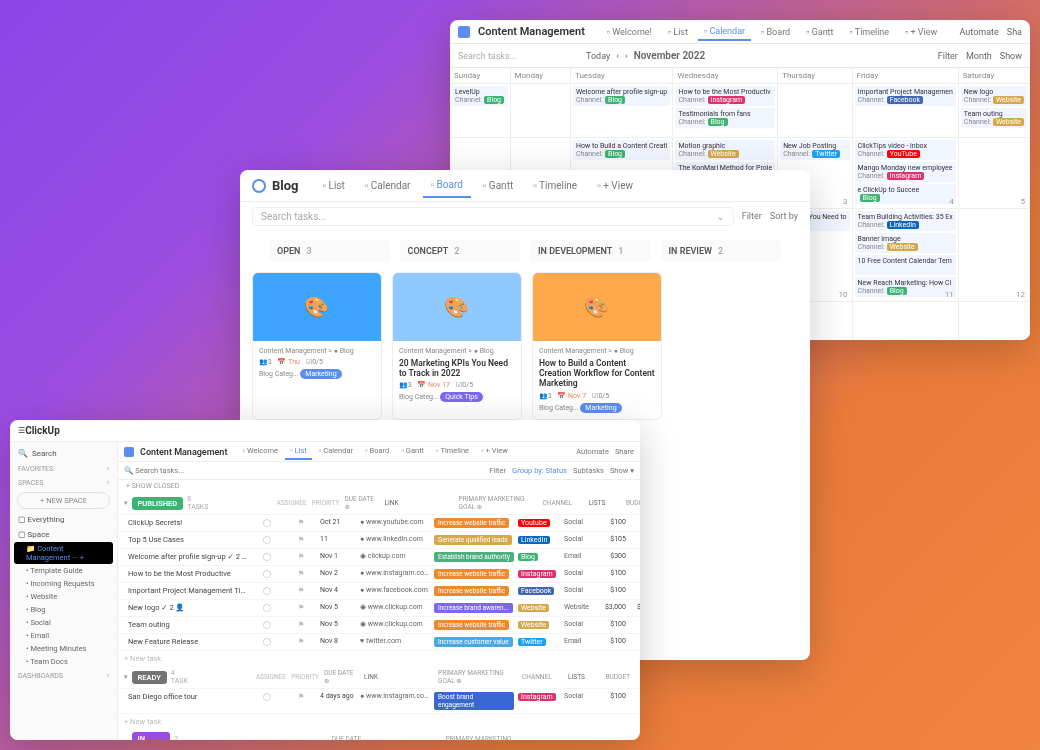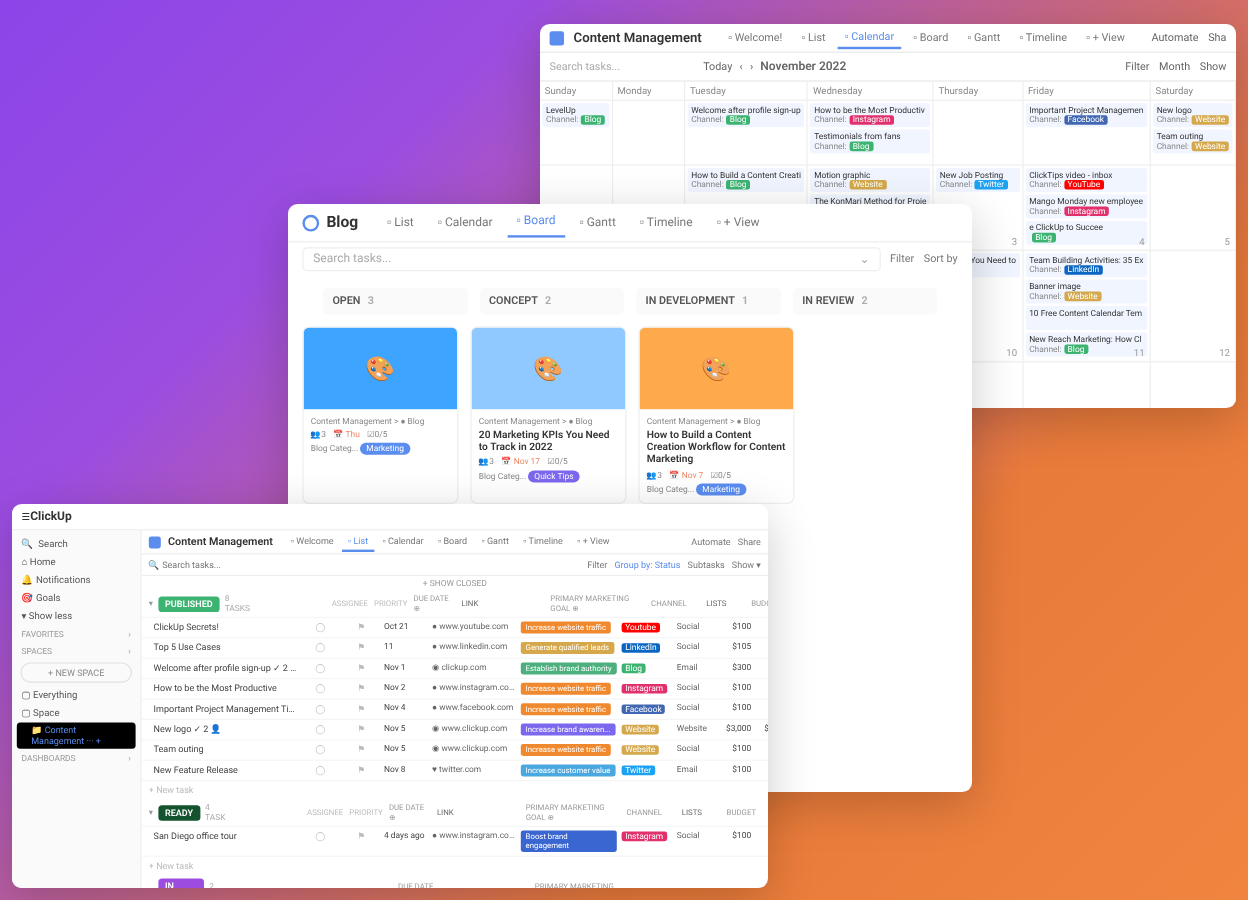--- a/index.html
+++ b/index.html
@@ -301,40 +301,44 @@
     </div>
 </div>
 
 <div class="window win-list">
   <div class="lst-top">
     <span>☰ </span>
     <span class="lst-logo">ClickUp</span>
   </div>
   <div class="lst-sidebar">
     <div class="lst-side-item">🔍 <span>Search</span></div>
-    <div id="lst-side-main">
-        <div class="lst-side-item">⌂ Home</div>
-        <div class="lst-side-item">🔔 Notifications</div>
-        <div class="lst-side-item">🎯 Goals</div>
-        <div class="lst-side-item">▾ Show less</div>
-      </div>
     <div class="lst-side-sec">
         <span>FAVORITES</span>
         <span>›</span>
       </div>
     <div class="lst-side-sec">
         <span>SPACES</span>
         <span>›</span>
       </div>
     <div class="newspace">+ NEW SPACE</div>
     <div id="lst-side-spaces">
         <div class="lst-side-item">▢ Everything</div>
         <div class="lst-side-item">▢ Space</div>
       </div>
     <div class="lst-side-sub active">📁 <span>Content Management</span> ··· +</div>
+    <div id="lst-side-subs">
+        <div class="lst-side-sub">• Template Guide</div>
+        <div class="lst-side-sub">• Incoming Requests</div>
+        <div class="lst-side-sub">• Website</div>
+        <div class="lst-side-sub">• Blog</div>
+        <div class="lst-side-sub">• Social</div>
+        <div class="lst-side-sub">• Email</div>
+        <div class="lst-side-sub">• Meeting Minutes</div>
+        <div class="lst-side-sub">• Team Docs</div>
+      </div>
     <div class="lst-side-sec">
         <span>DASHBOARDS</span>
         <span>›</span>
       </div>
 
   </div>
   <div class="lst-main">
     <div class="lst-header">
       <span style="width:10px;height:10px;background:#5b8def;border-radius:2px;display:inline-block"></span>
       <span class="lst-htitle">Content Management</span>
@@ -354,21 +358,21 @@
     </div>
     <div class="lst-tools">
       <span>🔍 <span>Search tasks...</span></span>
       <div class="r">
         <span>Filter</span>
         <span style="color:#5b8def">Group by: Status</span>
         <span>Subtasks</span>
         <span>Show ▾</span>
       </div>
     </div>
-    <div style="text-align:center;padding:2px 8px;font-size:7px;color:#999">+ SHOW CLOSED</div>
+    <div style="text-align:left;padding:2px 8px;font-size:7px;color:#999">+ SHOW CLOSED</div>
     <div id="lst-groups">
         <div>
           <div class="lst-th" style="align-items:center">
             <span>▾</span> 
             <span class="lst-status" style="background:#3cb371">PUBLISHED</span> 
             <span style="color:#aaa">8 TASKS</span>
             <span class="c-name" style="flex:0 0 60px"></span>
             <span class="c-sm" style="font-size:6.5px">ASSIGNEE</span>
             <span class="c-sm" style="font-size:6.5px">PRIORITY</span>
             <span class="c-date" style="font-size:6.5px">DUE DATE ⊕</span>
@@ -480,21 +484,21 @@
             <span class="c-chan"><span class="tag" style="background:#1da1f2">Twitter</span></span>
             <span class="c-lists">Email</span>
             <span class="c-budg">$100</span>
             <span class="c-spend">$0</span>
           </div>
           <div class="lst-row" style="color:#bbb">+ New task</div>
         </div>
         <div>
           <div class="lst-th" style="align-items:center">
             <span>▾</span> 
-            <span class="lst-status" style="background:#14532d">READY</span> 
+            <span class="lst-status" style="background:#737373">READY</span> 
             <span style="color:#aaa">4 TASK</span>
             <span class="c-name" style="flex:0 0 60px"></span>
             <span class="c-sm" style="font-size:6.5px">ASSIGNEE</span>
             <span class="c-sm" style="font-size:6.5px">PRIORITY</span>
             <span class="c-date" style="font-size:6.5px">DUE DATE ⊕</span>
             <span class="c-link" style="font-size:6.5px">LINK</span>
             <span class="c-goal" style="font-size:6.5px">PRIMARY MARKETING GOAL ⊕</span>
             <span class="c-chan" style="font-size:6.5px">CHANNEL</span>
             <span class="c-lists" style="font-size:6.5px">LISTS</span>
             <span class="c-budg" style="font-size:6.5px">BUDGET</span>

